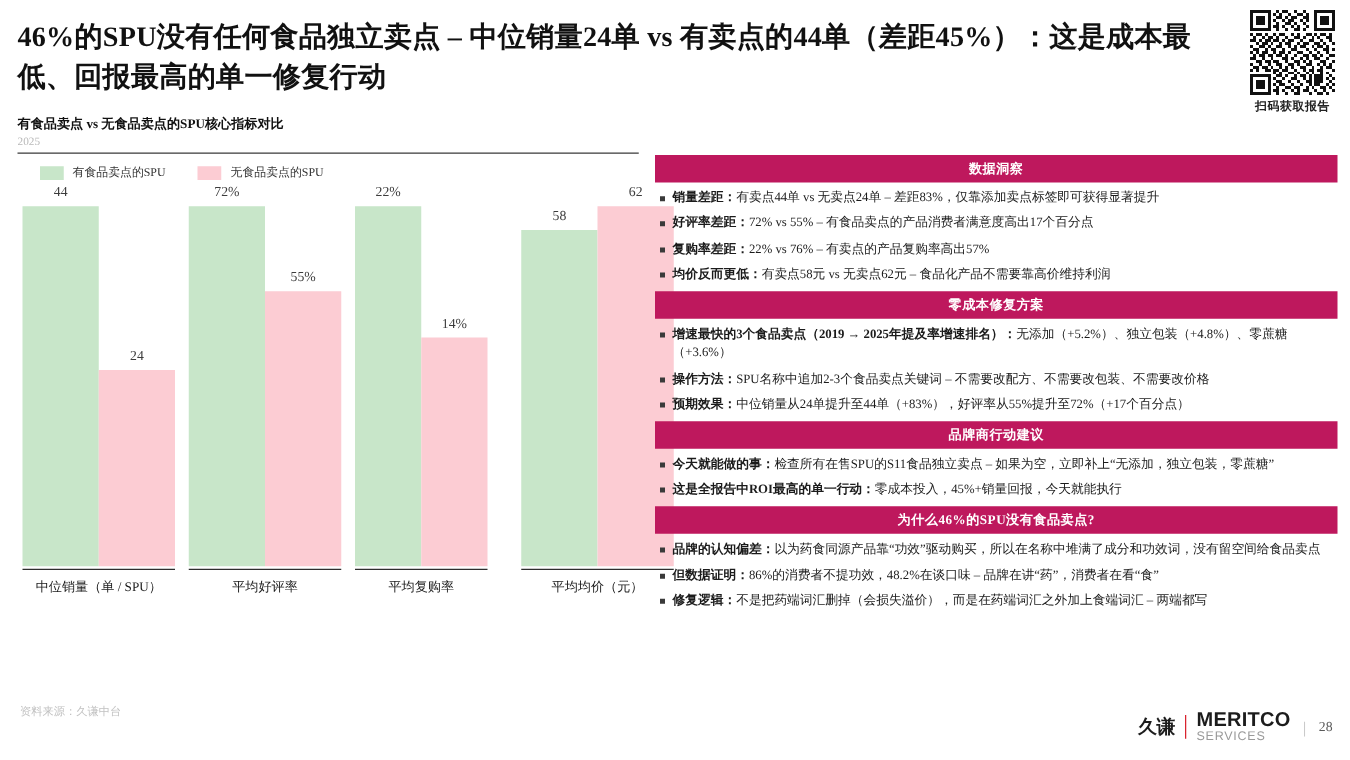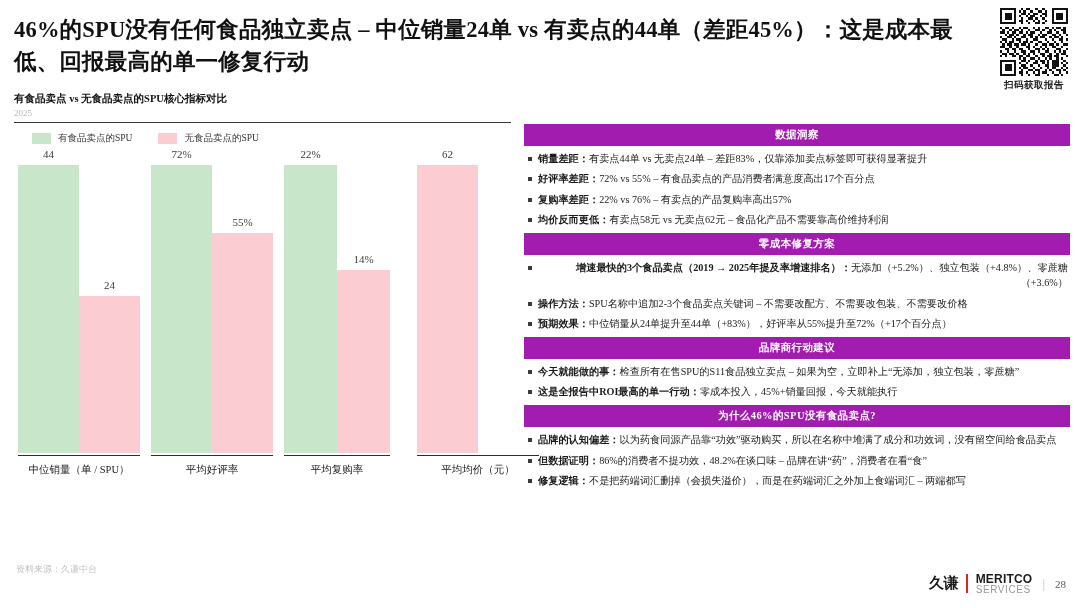--- a/index.html
+++ b/index.html
@@ -47,37 +47,37 @@
     text-align: center; font-size: 11px; color: #3c3c3c;
   }
   .axis-line { border-top: 1.6px solid #2e2e2e; margin-top: 2px; }
   .xlabel { text-align: center; font-size: 10.5px; color: #1a1a1a; margin-top: 7px; }
 
   .source { position: absolute; left: 16px; top: 563px; font-size: 9px; color: #c2c2c2; }
 
   
   .info-panel { position: absolute; left: 524px; top: 124px; width: 546px; }
   .sec-head {
-    background: #a21caf; color: #ffffff; text-align: center;
+    background: #be185d; color: #ffffff; text-align: center;
     font-size: 10.5px; font-weight: bold; padding: 3.5px 0 4px;
     letter-spacing: .4px;
   }
-  .sec-body { padding: 5px 2px 6px 4px; text-align: right; }
+  .sec-body { padding: 5px 2px 6px 4px; }
   .bullet { display: flex; gap: 6px; margin: 0 0 5.5px 0; line-height: 1.48; }
   .bullet:last-child { margin-bottom: 0; }
   .bdot { flex: 0 0 auto; width: 4px; height: 4px; background: #3a3a3a; margin-top: 6px; }
   .btext { font-size: 10.2px; color: #1b1b1b; }
   .btext b { font-weight: bold; }
 
   
   .footer-logo { position: absolute; right: 14px; bottom: 13px; display: flex; align-items: center; gap: 8px; }
   .logo-cn { font-size: 15px; font-weight: bold; color: #1c1c1c; letter-spacing: -0.5px; }
   .logo-div { width: 1.6px; height: 19px; background: #d9232e; }
   .logo-en { line-height: 1.02; }
-  .logo-en .l1 { font-size: 12px; font-weight: bold; color: #1c1c1c; letter-spacing: .2px;
+  .logo-en .l1 { font-size: 16px; font-weight: bold; color: #1c1c1c; letter-spacing: .2px;
     font-family: "Liberation Sans", sans-serif; }
   .logo-en .l2 { font-size: 10px; color: #9a9a9a; letter-spacing: .6px;
     font-family: "Liberation Sans", sans-serif; }
   .pg-sep { color: #bdbdbd; font-size: 13px; margin: 0 2px; }
   .pg-num { font-size: 11px; color: #5a5a5a; }
 </style>
 </head>
 <body>
 
 <div class="slide">
@@ -192,20 +192,24 @@
             <span class="vlabel">14%</span>
             <i style="background:#FCCCD3"></i>
           </div>
         </div>
         <div class="axis-line"></div>
         <div class="xlabel">平均复购率</div>
       </div>
 
       <div class="group" style="left:403px; width:122px;">
         <div class="bars">
+          <div class="bar" style="height:93.5%">
+            <span class="vlabel">58</span>
+            <i style="background:#C8E6C9"></i>
+          </div>
           <div class="bar" style="height:100%">
             <span class="vlabel">62</span>
             <i style="background:#FCCCD3"></i>
           </div>
         </div>
         <div class="axis-line"></div>
         <div class="xlabel">平均均价（元）</div>
       </div>
 
     </div>

